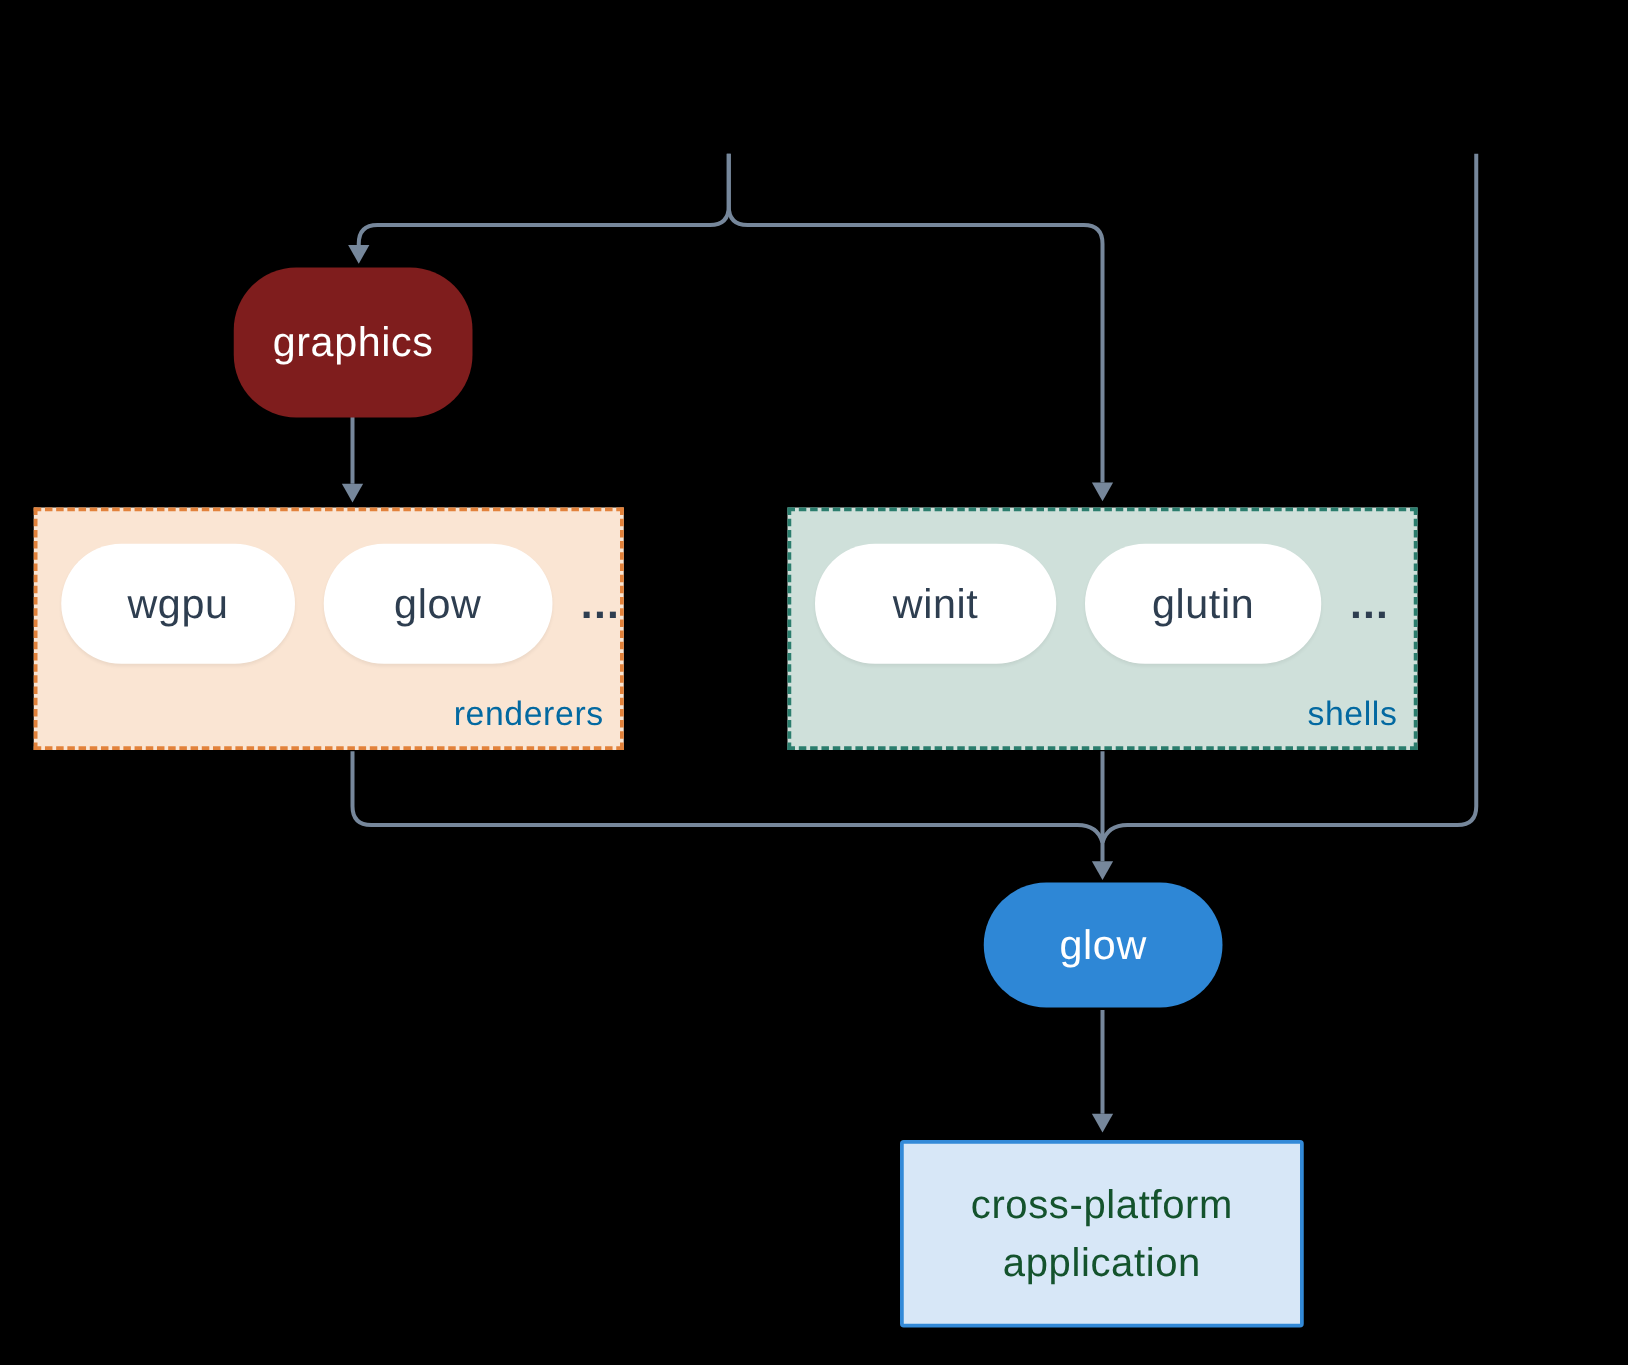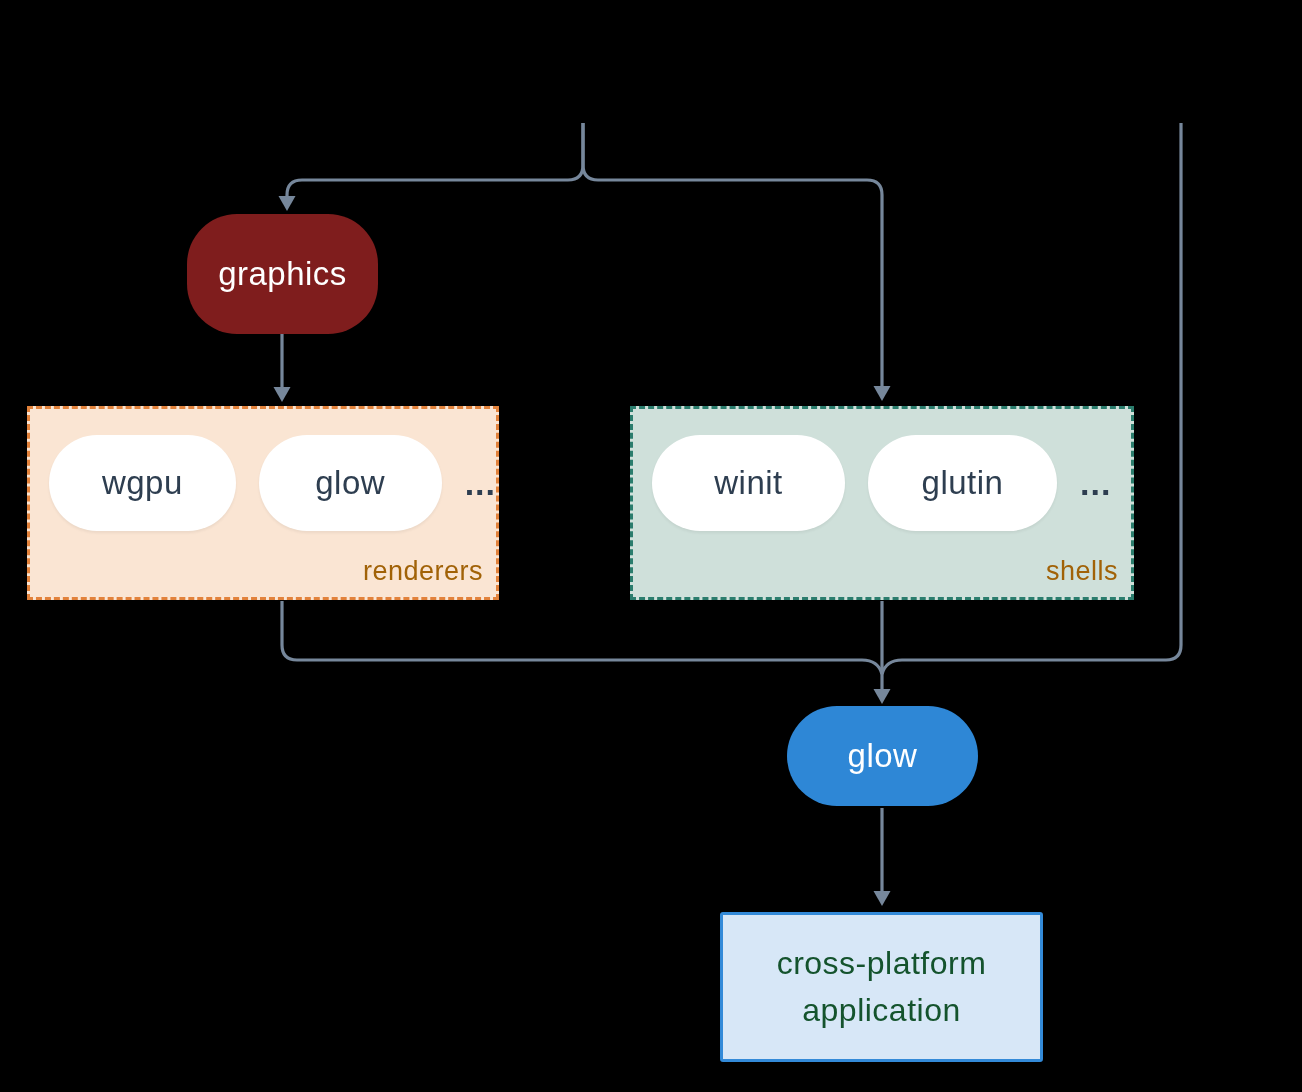--- a/index.html
+++ b/index.html
@@ -81,21 +81,21 @@
   .ellipsis {
     color: #2E3E50;
     font-size: 34px;
     font-weight: bold;
     letter-spacing: 1px;
   }
   .group-label {
     position: absolute;
     right: 13px;
     bottom: 10px;
-    color: #a16207;
+    color: #0369a1;
     font-size: 27px;
     letter-spacing: 0.5px;
   }
   .app-box {
     position: absolute;
     left: 720px;
     top: 912px;
     width: 323px;
     height: 150px;
     box-sizing: border-box;

